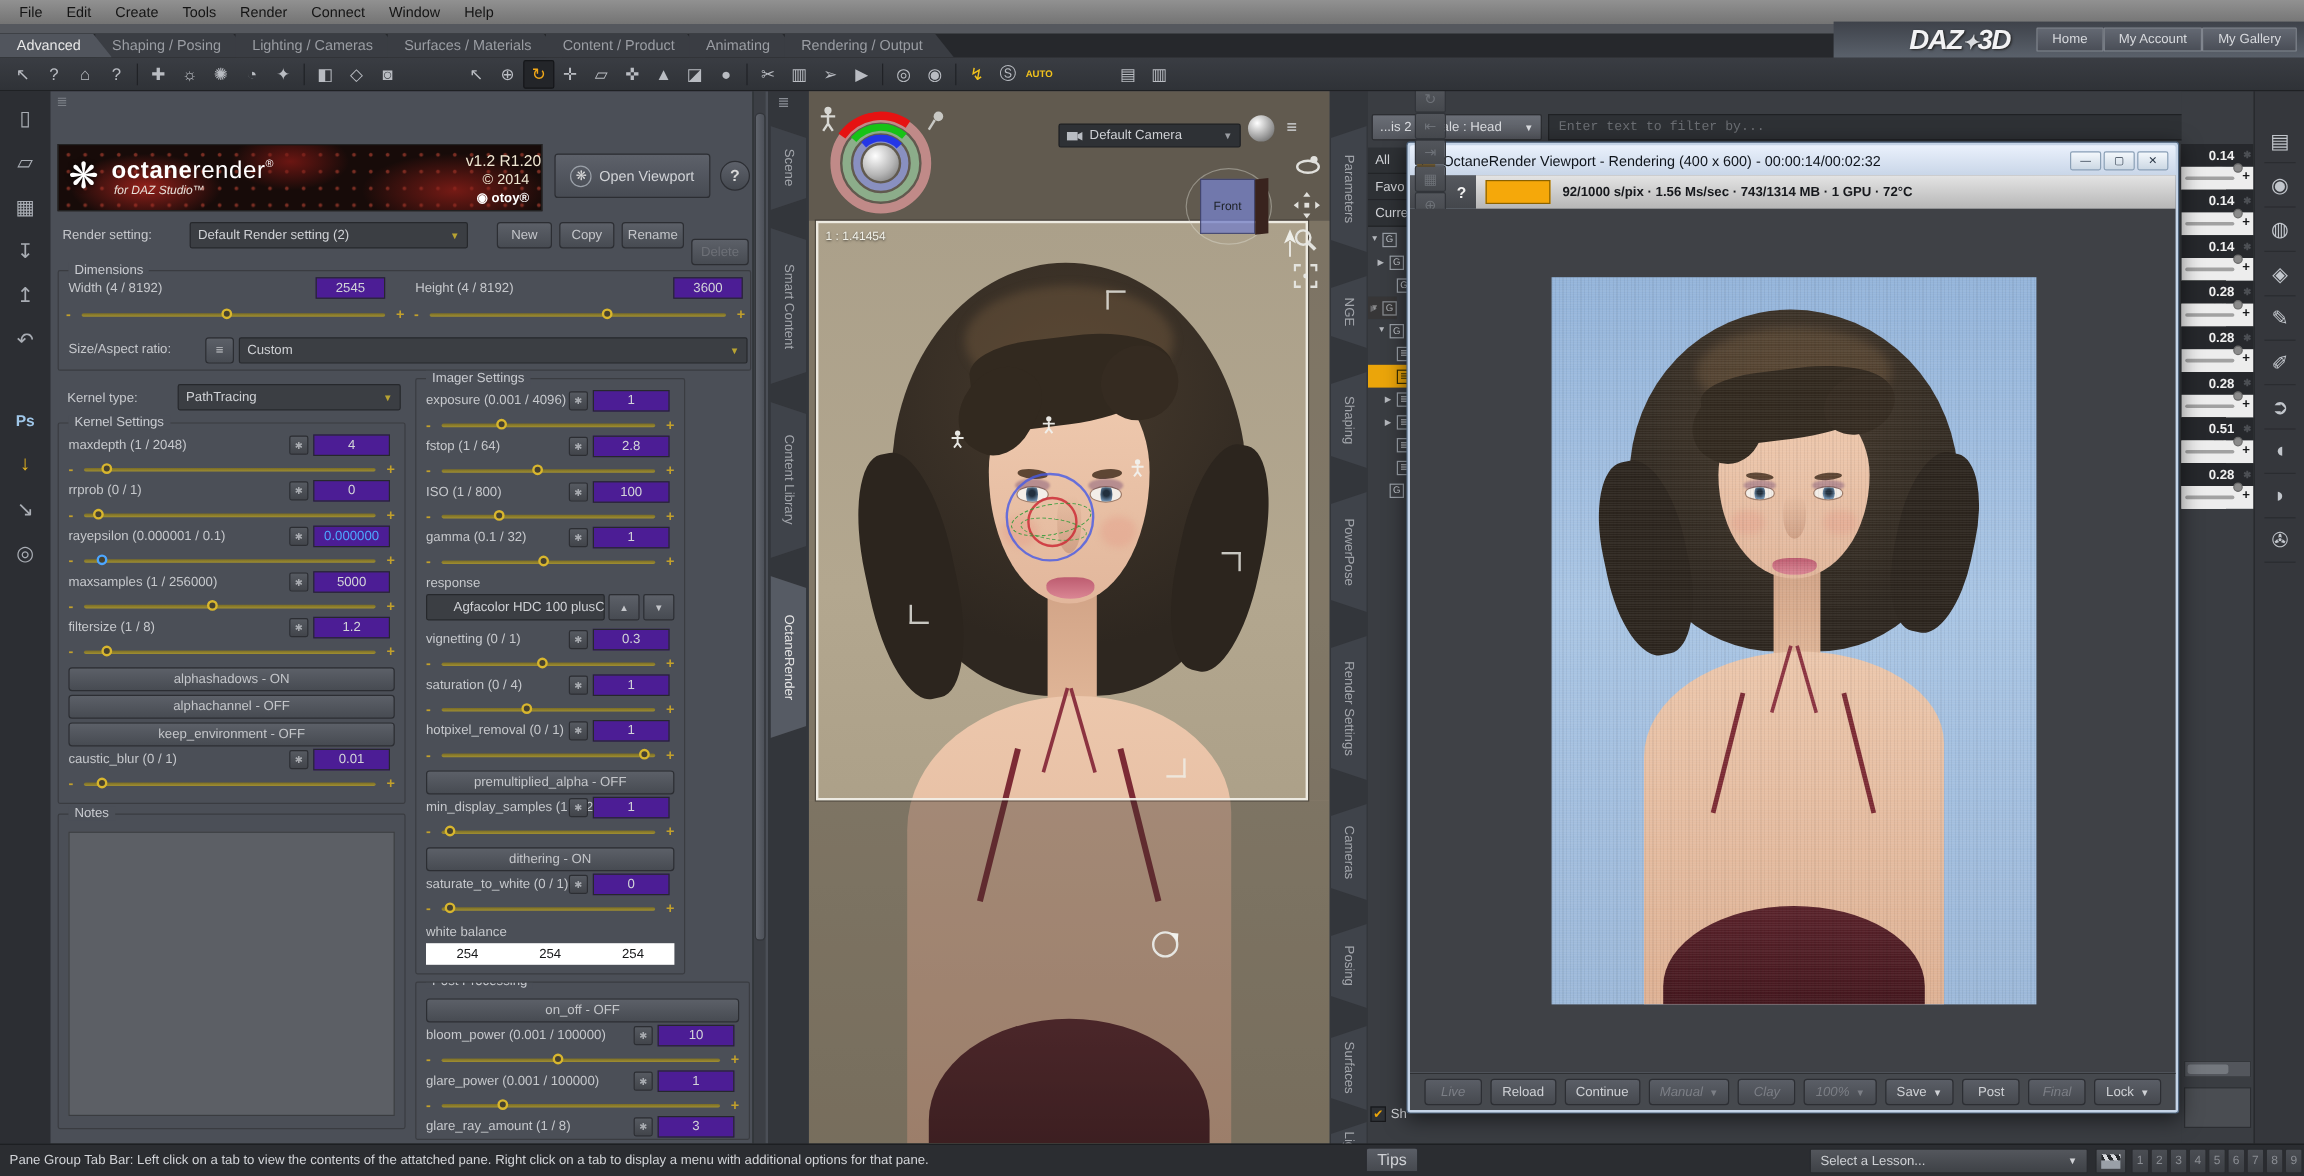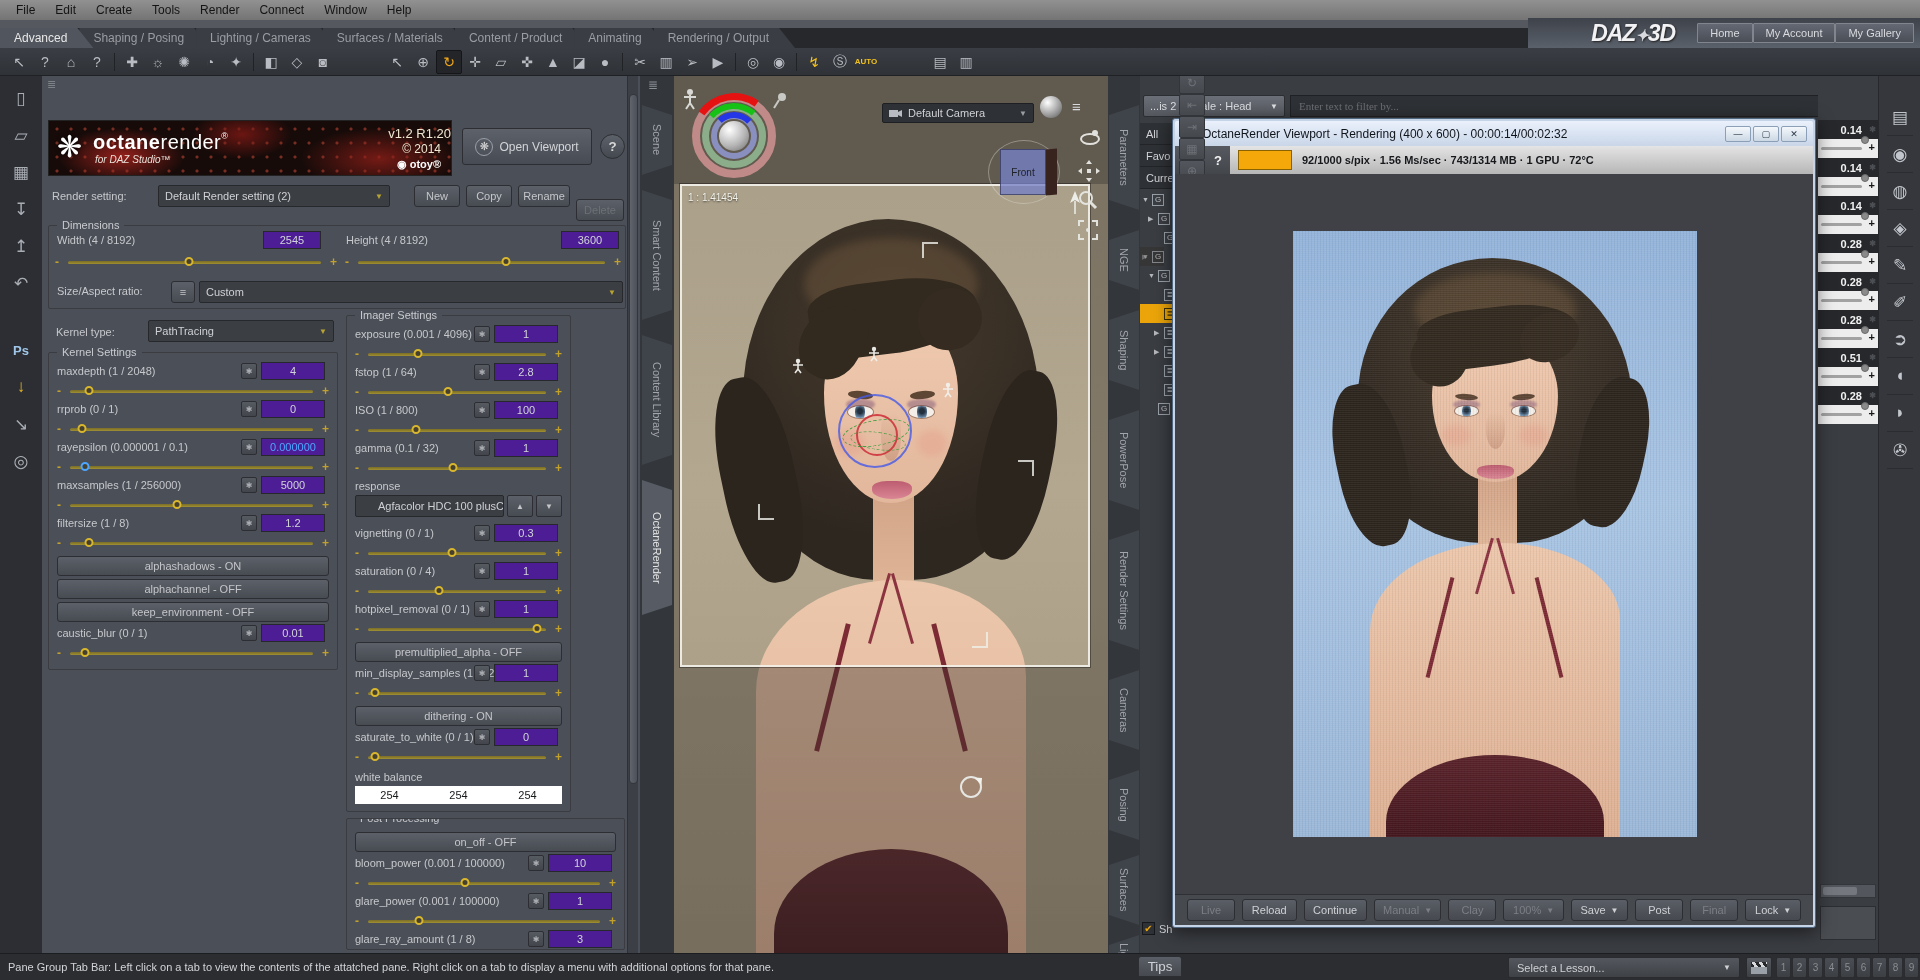--- a/index.html
+++ b/index.html
@@ -200,21 +200,21 @@
 #vtabs-right .vtabr:nth-of-type(8){top:779px;height:70px}
 #vtabs-right .vtabr:nth-of-type(9){top:859px;height:45px}
 #vgrip{position:absolute;left:648px;top:78px;color:#8a8e95;font-size:12px;z-index:5}
 
 
 #ppane{position:absolute;left:1140px;top:76px;width:780px;height:877px;background:#3a3d42;z-index:2}
 #pp-head{position:absolute;left:3px;top:19px;width:142px;height:22px;background:linear-gradient(#6b6f77,#54575e);
   border:1px solid #2c2e32;border-radius:2px;display:flex;align-items:center;padding:0 6px;color:#dcdee2;font-size:11px}
 #pp-head .arr{margin-left:auto;font-size:8px}
 #pp-filter{position:absolute;left:150px;top:19px;width:552px;height:22px;background:#2e3135;border:1px solid #1f2124;
-  color:#b8babe;font-size:11px;padding:0 8px;font-family:Liberation Serif, serif}
+  color:#b8babe;font-size:11px;padding:0 8px;font-family:Liberation Mono, monospace}
 #pp-filter::placeholder{color:#6b6e73}
 #pp-search{position:absolute;left:706px;top:19px;width:28px;height:22px;background:#3a3d42;border:1px solid #26282c;display:flex;align-items:center;justify-content:center}
 .pp-list{position:absolute;left:0;top:47px;width:40px}
 .pp-item{height:22px;background:#2e3135;border-bottom:1px solid #222427;color:#d2d4d8;font-size:11px;display:flex;align-items:center;padding-left:6px;white-space:nowrap;overflow:hidden}
 #pp-tree{position:absolute;left:0;top:114px;width:40px}
 .tree-row{height:19px;display:flex;align-items:center;gap:2px;overflow:hidden}
 .tree-row .tarrow{font-size:7px;color:#b4b7bc;width:8px}
 .tree-row .tbadge{width:12px;height:12px;border:1px solid #9aa0a8;font-size:8px;color:#c2c6cc;display:flex;align-items:center;justify-content:center}
 .tree-row.dim .tarrow,.tree-row.dim .tbadge{opacity:.4}
 .tree-row.hl{background:#eba50a}
@@ -260,21 +260,21 @@
 .ow-help{width:24px;height:22px;color:#f2f2f2;font-weight:bold;font-size:13px;display:flex;align-items:center;justify-content:center}
 #ow-status{flex:1;height:28px;background:linear-gradient(#e4e4e4,#b6b6b6);display:flex;align-items:center;gap:10px;padding:0 8px}
 #ow-swatch{width:54px;height:20px;background:#f5a80a;border:1px solid #8a6200}
 #ow-stext{font-size:11px;font-weight:bold;color:#16181c;white-space:nowrap}
 #ow-content{height:720px;background:#3f4146;position:relative}
 #ow-image{left:118px;top:57px;width:404px;height:606px}
 #ow-btnrow{height:31px;background:#46494e;border-top:1px solid #2e3033;display:flex;align-items:center;gap:7px;padding:0 12px}
 .owb{min-width:48px;height:22px;padding:0 10px;background:linear-gradient(#5a5e66,#46494f);border:1px solid #2c2e33;
   border-radius:3px;color:#cfd1d5;font-size:11px;display:flex;align-items:center;justify-content:center;gap:5px;white-space:nowrap}
 .owb.disabled{color:#7c7f86}
-.owb.italic{}
+.owb.italic{font-style:italic}
 .owb .arrspan{display:none;font-size:8px}
 .owb .arrspan.show{display:inline}
 
 
 #statusbar{position:absolute;left:0;top:953px;width:1920px;height:27px;background:#2b2d31;border-top:1px solid #1b1d20;z-index:20;
   display:flex;align-items:center;padding:0 8px;color:#d2d4d8}
 #tips-btn{position:absolute;left:1138px;top:2px;width:44px;height:21px;background:linear-gradient(#5a5e66,#46494f);
   border:1px solid #2c2e33;border-radius:3px 3px 0 0;color:#cfd1d5;display:flex;align-items:center;justify-content:center}
 #lesson-dd{position:absolute;left:1508px;top:3px;width:232px;height:21px;background:linear-gradient(#54575d,#3e4146);
   border:1px solid #292b2f;border-radius:2px;display:flex;align-items:center;padding:0 8px;color:#cfd1d5}
@@ -510,20 +510,24 @@
         <span class="sliderline">
             <span class="pminus">-</span>
             <span class="ptrack">
               <span class="pknob" style="left: 6%;"></span>
             </span>
             <span class="pplus">+</span>
           </span>
       </div></span>
   </div>
 
+  <div class="fieldset" style="left:6px;top:602px;width:290px;height:263px">
+    <span class="gtitle">Notes</span>
+    <textarea id="notes-ta" style=""></textarea>
+  </div>
 
   <div class="fieldset pcol" style="left:304px;top:239px;width:225px;height:497px">
     <span class="gtitle">Imager Settings</span>
     <span>
       <div class="prow">
         <span class="plabel">exposure (0.001 / 4096)</span>
         <span class="gearbtn pgear">✱</span>
         <span class="valbox pval">1</span>
         <span class="sliderline">
             <span class="pminus">-</span>

